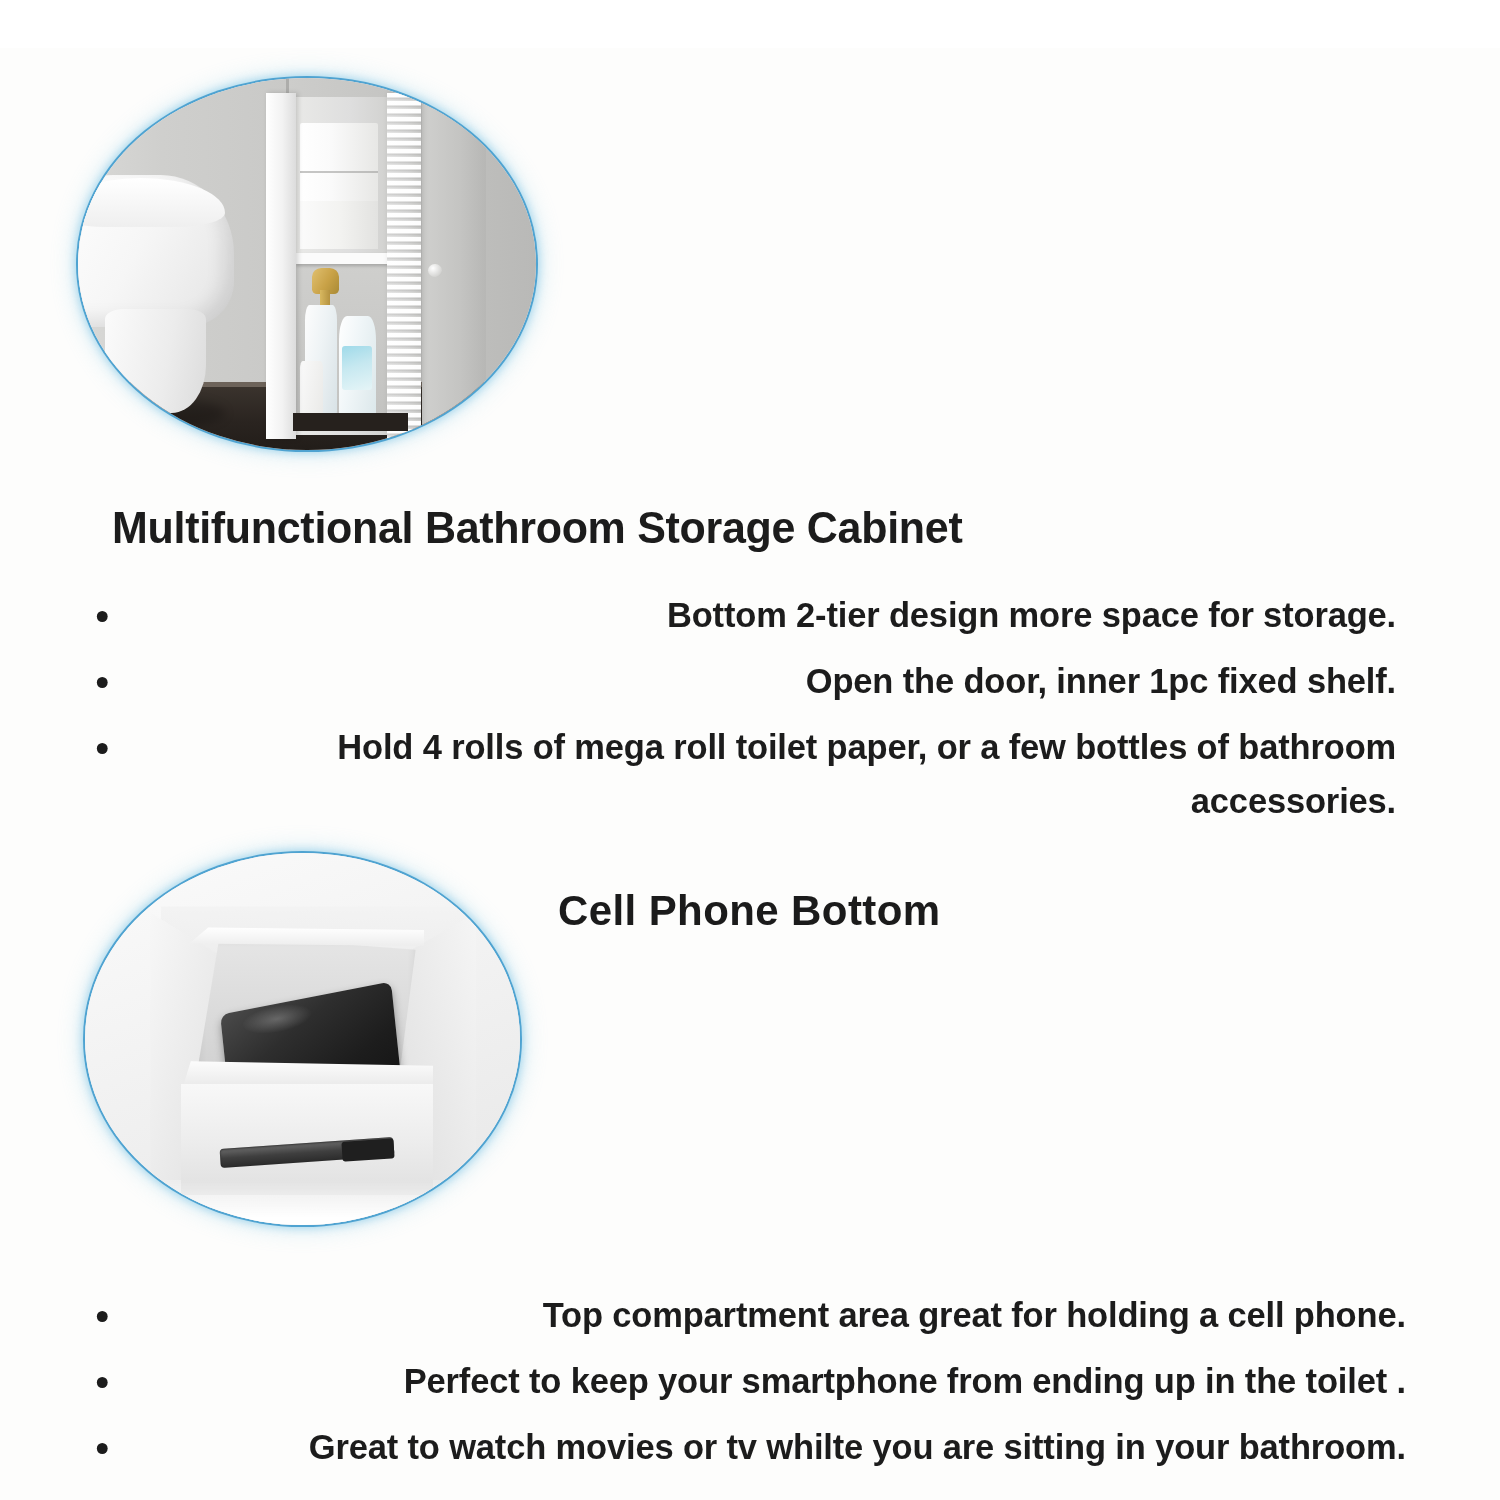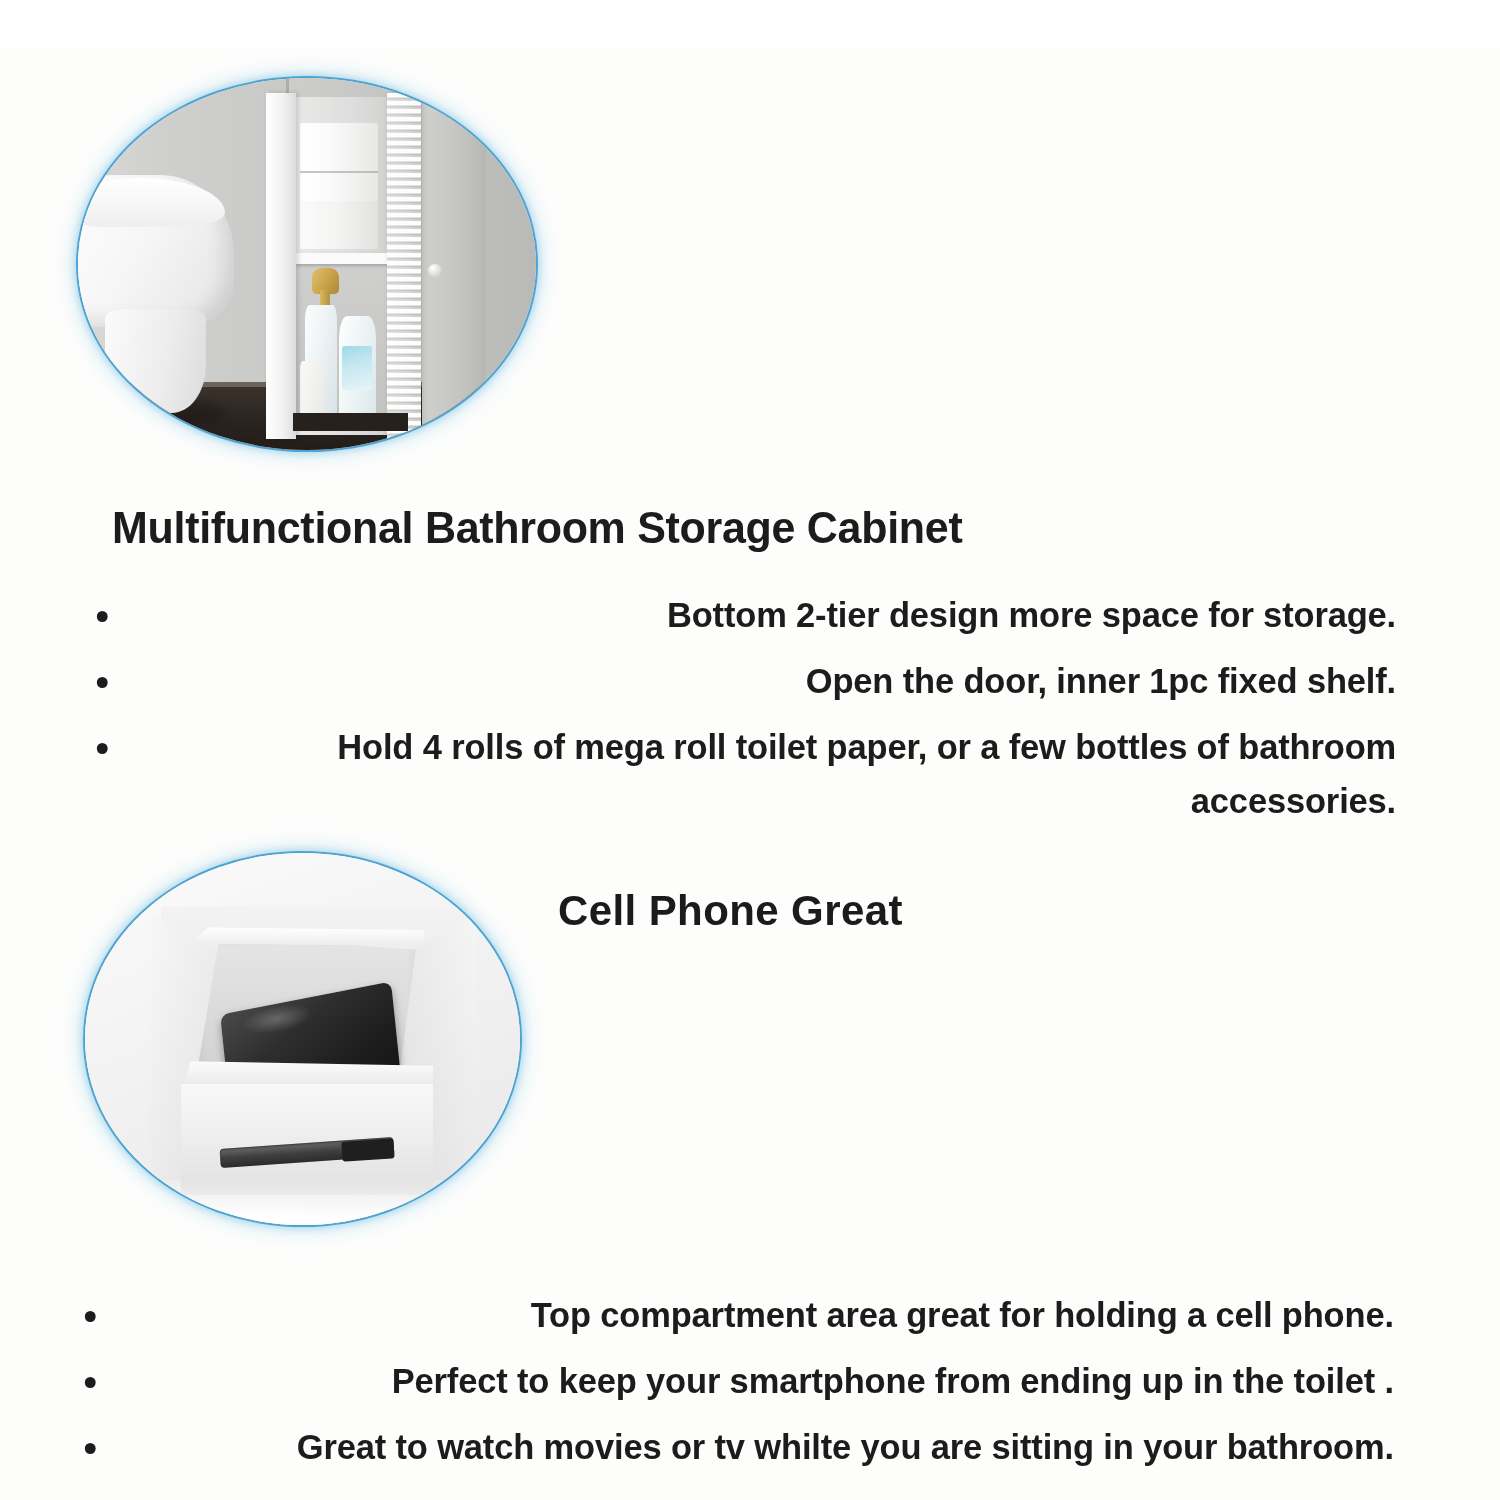--- a/index.html
+++ b/index.html
@@ -284,21 +284,21 @@
   }
 
   .bullet-list {
     position: absolute;
     margin: 0;
     padding: 0;
     list-style: none;
     text-align: right;
   }
   #features-cabinet { left: 86px; top: 540px; width: 1330px; }
-  #features-phone   { left: 74px; top: 1240px; width: 1340px; }
+  #features-phone   { left: 86px; top: 1240px; width: 1340px; }
 
   .bullet-item {
     position: relative;
     padding-left: 58px;
     font-size: 35px;
     font-weight: bold;
     line-height: 1.52;
     color: #1c1c1c;
     letter-spacing: -0.15px;
     margin-bottom: 13px;
@@ -379,21 +379,21 @@
       <div class="p2-phone"></div>
       <div class="p2-phone-glare"></div>
       <div class="p2-shelf"></div>
       <div class="p2-front-face"></div>
       <div class="p2-handle-slot"></div>
       <div class="p2-handle-dark"></div>
       <div class="p2-bottom-fade"></div>
     </div>
   </div>
 
-  <h2 class="title-sub">Cell Phone Great</h2>
+  <h2 class="title-sub">Cell Phone Bottom</h2>
 
   <ul class="bullet-list" id="features-phone">
     <li class="bullet-item">Top compartment area great for holding a cell phone.</li>
     <li class="bullet-item">Perfect to keep your smartphone from ending up in the toilet .</li>
     <li class="bullet-item">Great to watch movies or tv whilte you are sitting in your bathroom.</li>
   </ul>
 
 </div>
 
 </body></html>

